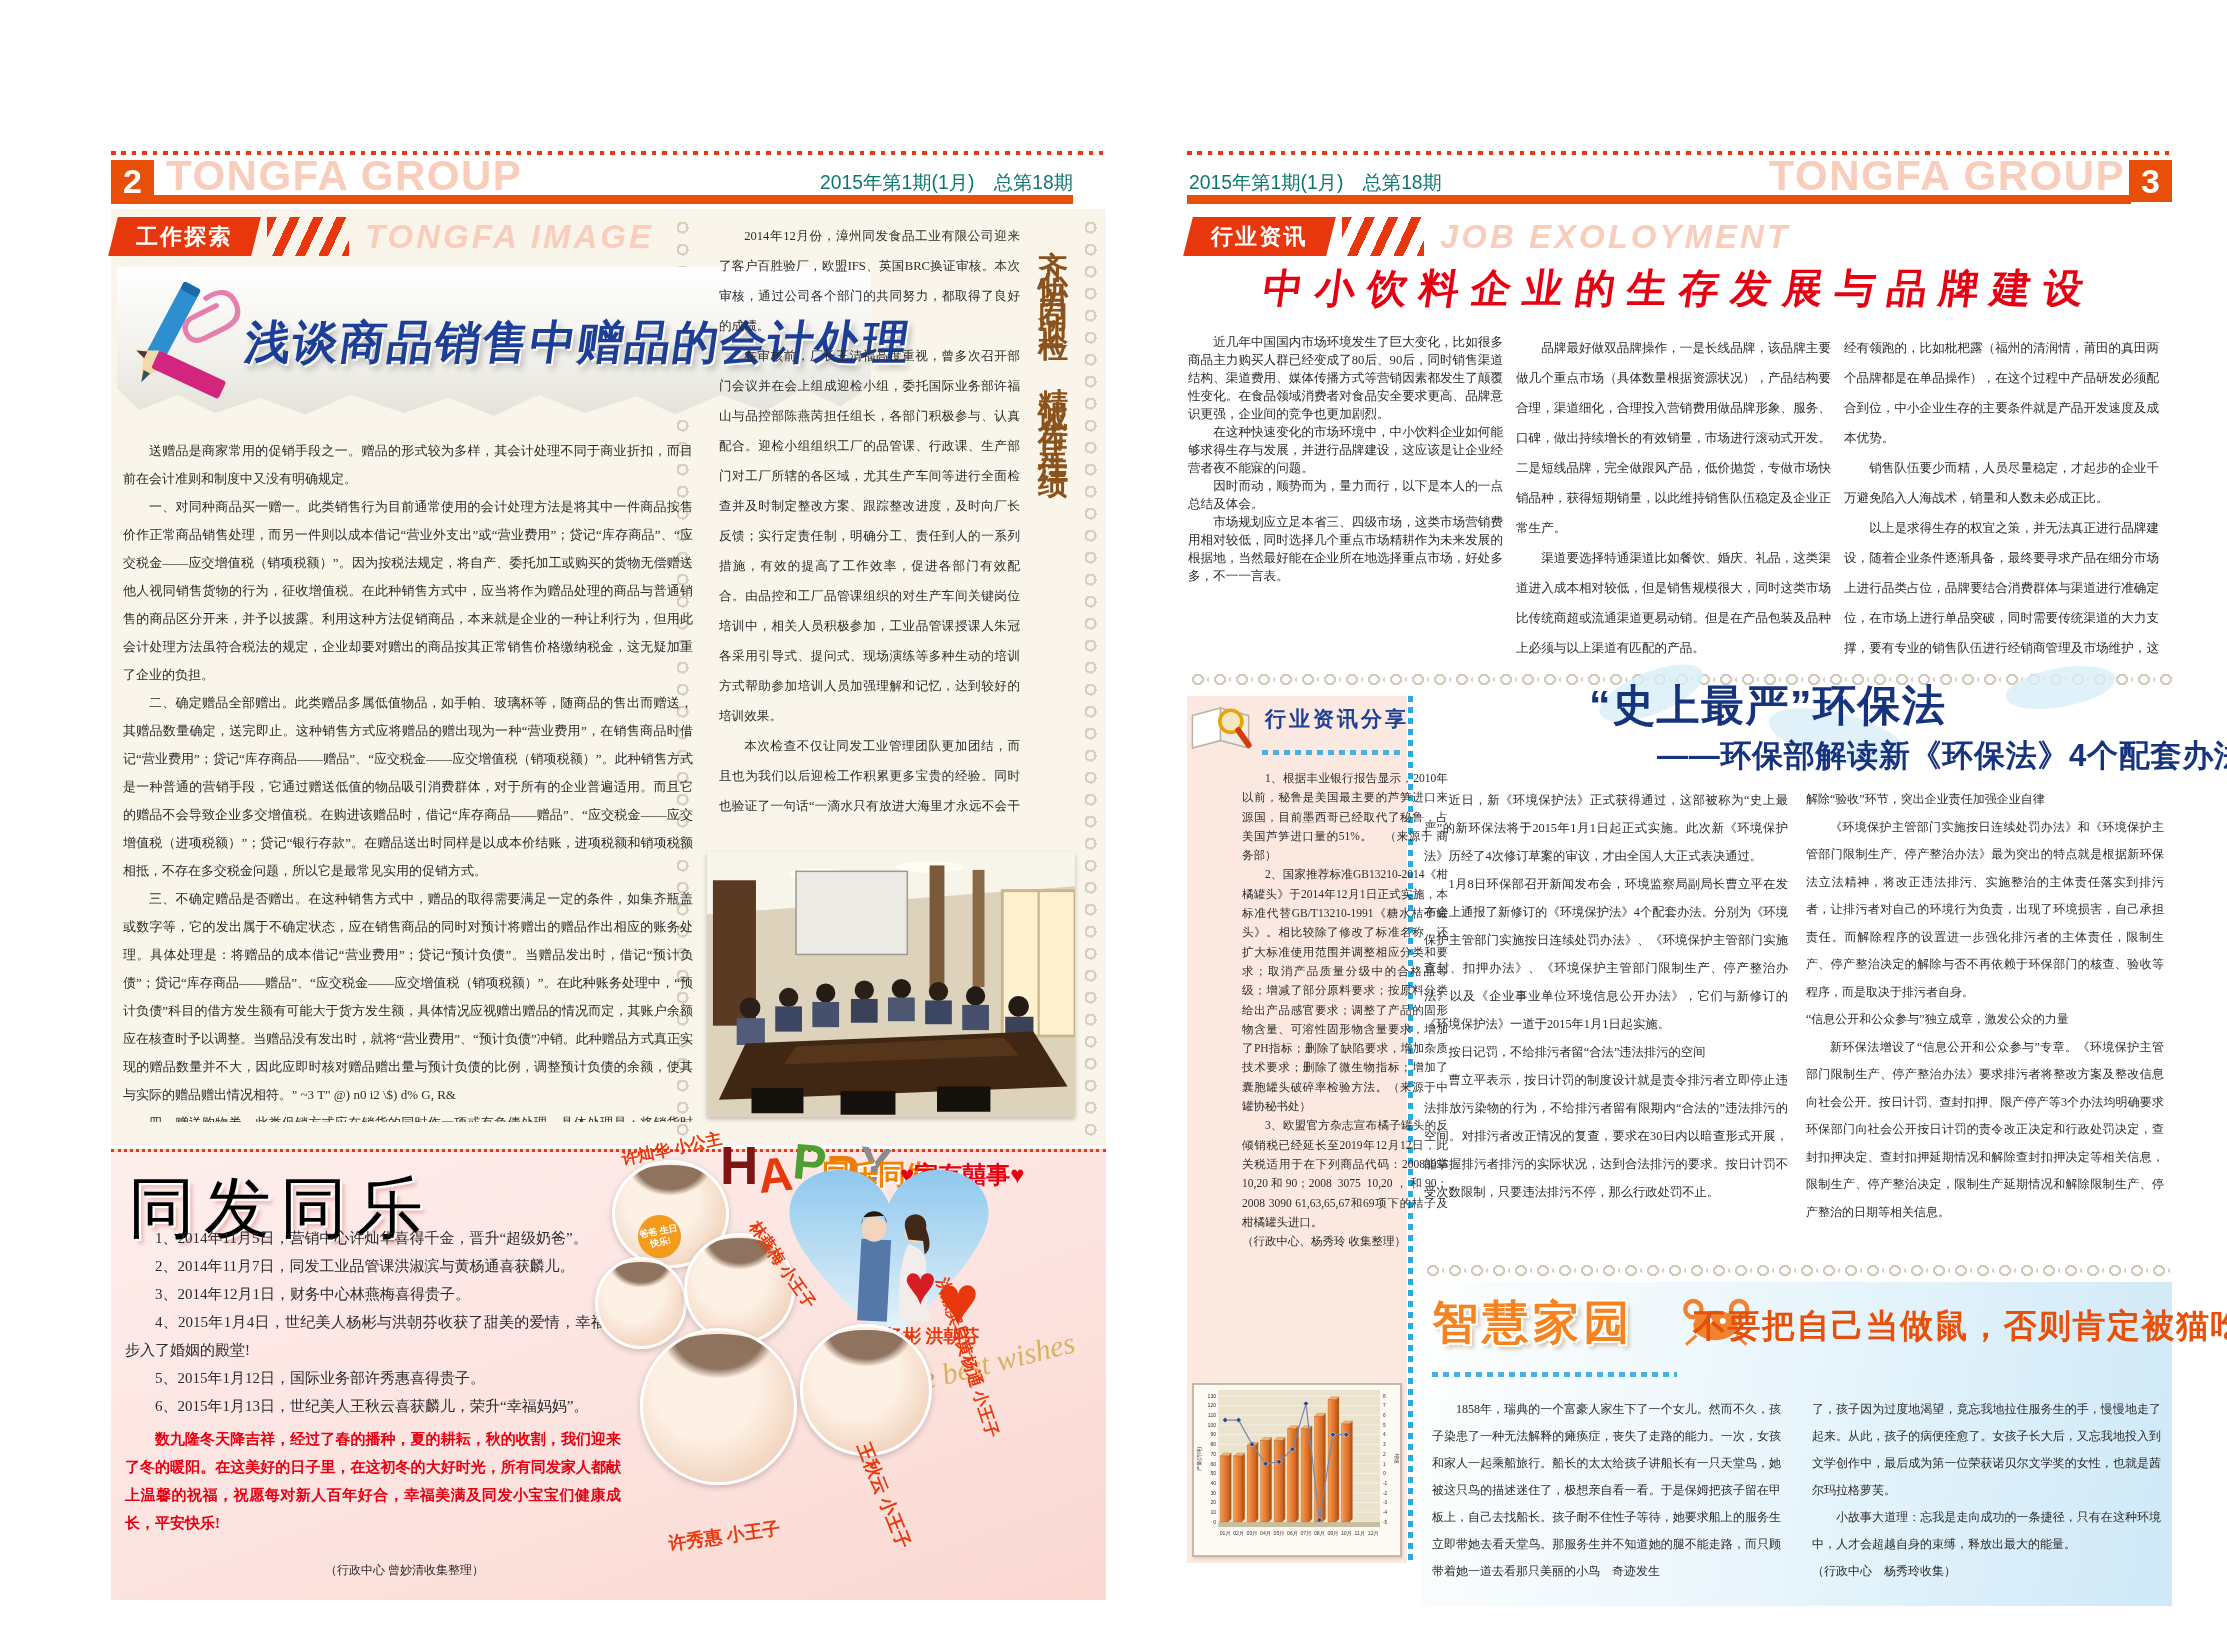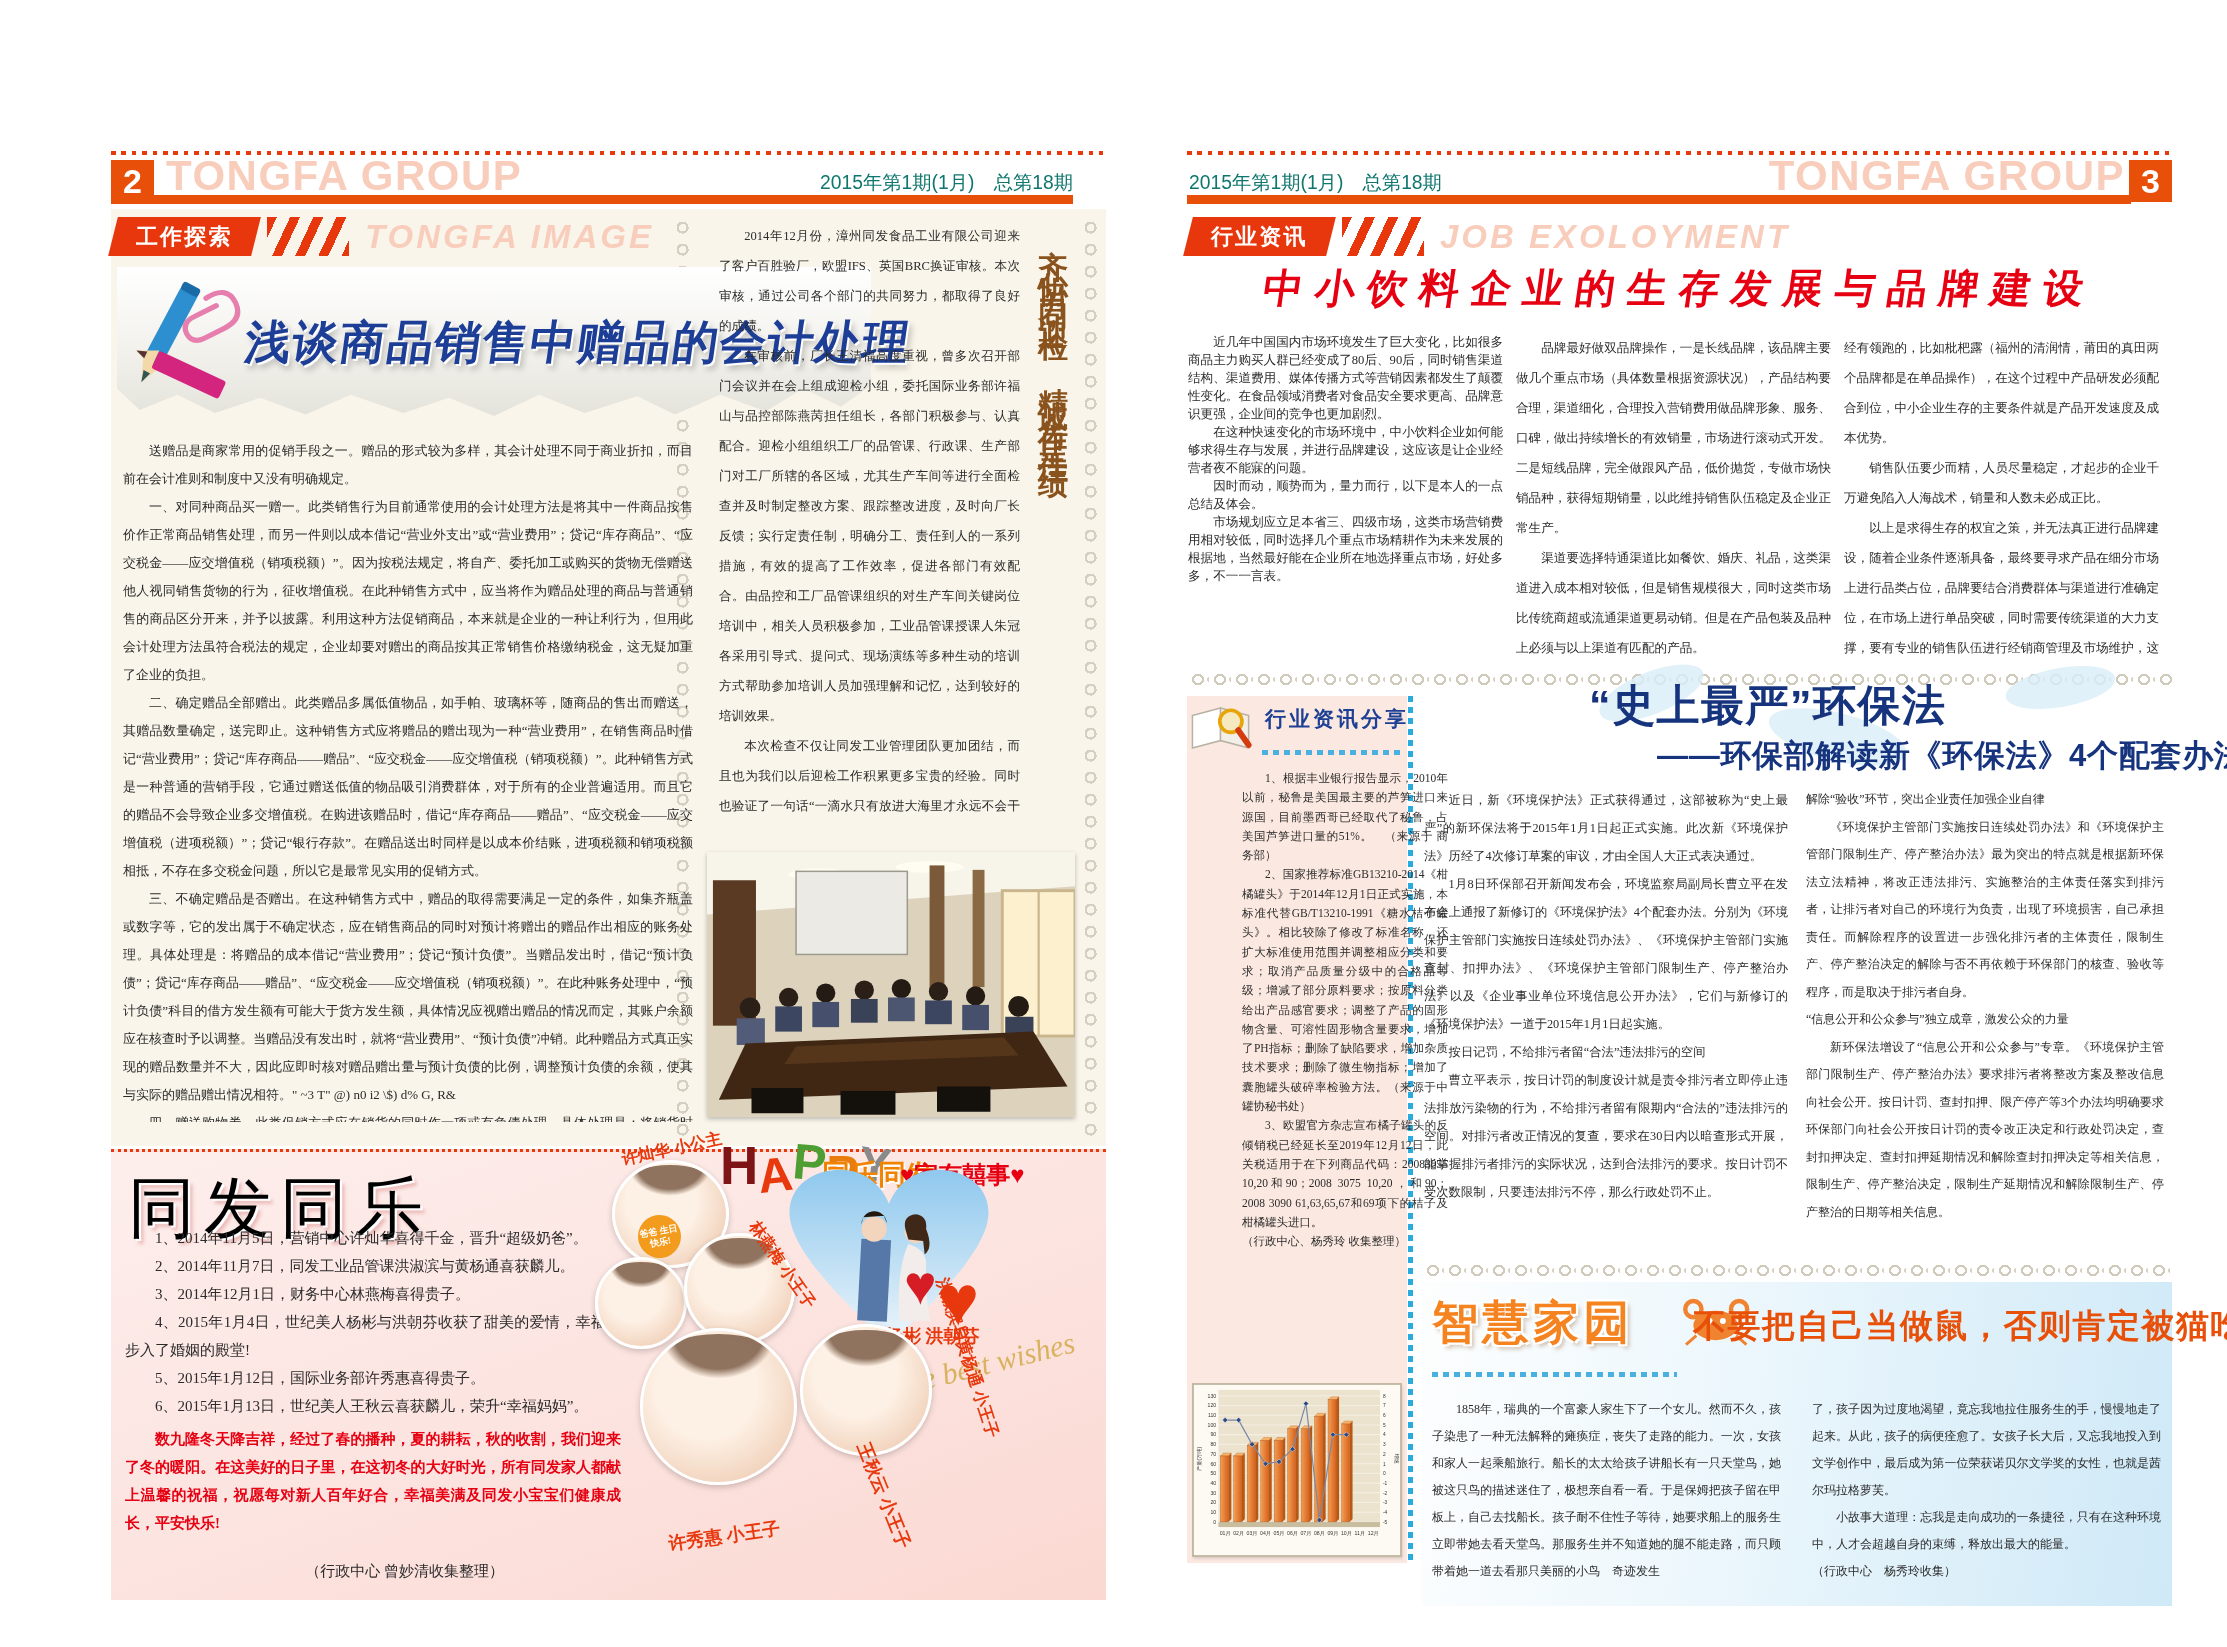--- a/index.html
+++ b/index.html
@@ -177,21 +177,21 @@
 
   <div class="abs fam-list" style="left:125px;top:1224px;width:496px;">
     <p>1、2014年11月5日，营销中心许灿华喜得千金，晋升“超级奶爸”。</p>
     <p>2、2014年11月7日，同发工业品管课洪淑滨与黄杨通喜获麟儿。</p>
     <p>3、2014年12月1日，财务中心林燕梅喜得贵子。</p>
     <p>4、2015年1月4日，世纪美人杨彬与洪朝芬收获了甜美的爱情，幸福地步入了婚姻的殿堂!</p>
     <p>5、2015年1月12日，国际业务部许秀惠喜得贵子。</p>
     <p>6、2015年1月13日，世纪美人王秋云喜获麟儿，荣升“幸福妈妈”。</p>
     <p class="fam-bless" style="margin-top:4.5px;">数九隆冬天降吉祥，经过了春的播种，夏的耕耘，秋的收割，我们迎来了冬的暖阳。在这美好的日子里，在这初冬的大好时光，所有同发家人都献上温馨的祝福，祝愿每对新人百年好合，幸福美满及同发小宝宝们健康成长，平安快乐!</p>
   </div>
-  <div class="abs" style="left:245px;top:1562px;width:319px;text-align:center;font-size:15px;">（行政中心 曾妙清收集整理）</div>
+  <div class="abs" style="left:245px;top:1562px;width:319px;text-align:center;font-size:12px;">（行政中心 曾妙清收集整理）</div>
 
   <div class="abs" style="left:616px;top:1129px;width:490px;height:471px;">
     <div class="abs sans" style="left:104px;top:6px;font-weight:900;">
       <span style="font-size:53px;color:#7e1416;">H</span><span style="font-size:48px;color:#e8380d;display:inline-block;transform:translateY(7.4px) rotate(-6deg);">A</span><span style="font-size:50px;color:#4f9e33;display:inline-block;transform:translateY(-4.5px) rotate(5deg);">P</span><span style="font-size:49px;color:#e87c0d;display:inline-block;transform:translateY(4.5px);">P</span><span style="font-size:48px;color:#8a8a8a;display:inline-block;transform:translateY(-3px) rotate(7deg);">Y</span>
     </div>
     <div class="abs happy-sub" style="left:206px;top:27px;">同乐同发</div>
     <div class="abs happy-tag" style="left:284px;top:30px;">♥家有囍事♥</div>
 
     <svg class="abs" style="left:172px;top:39px;" width="202" height="180" viewBox="0 0 272 242">
       <defs>

